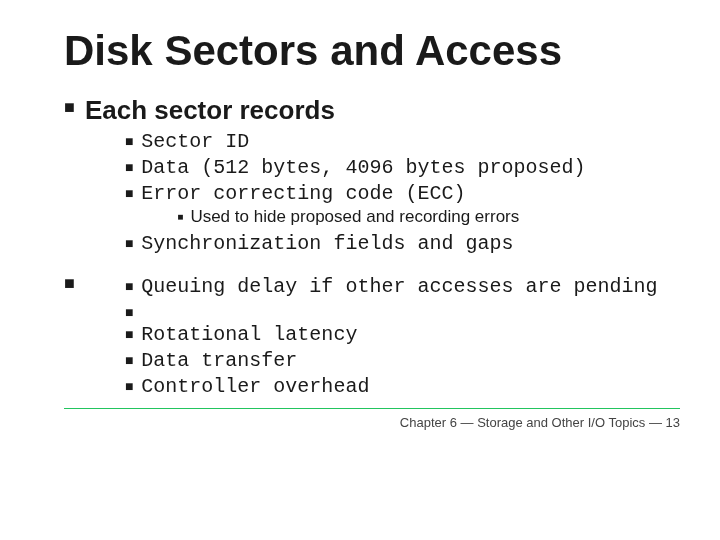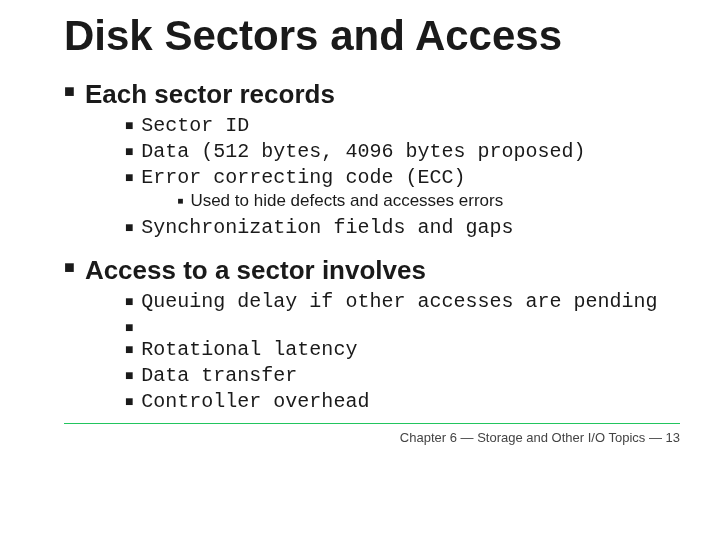--- a/index.html
+++ b/index.html
@@ -124,38 +124,37 @@
             <span class="level2-text">Data (512 bytes, 4096 bytes proposed)</span>
           </div>
 
           <div class="level2">
             <span class="bullet2">■</span>
             <div>
               <span class="level2-text">Error correcting code (ECC)</span>
               <div class="level3-list">
                 <div class="level3">
                   <span class="bullet3">■</span>
-                  <span class="level3-text">Used to hide defects and accesses errors</span>
+                  <span class="level3-text">Used to hide proposed and recording errors</span>
                 </div>
               </div>
             </div>
           </div>
 
           <div class="level2">
             <span class="bullet2">■</span>
             <span class="level2-text">Synchronization fields and gaps</span>
           </div>
         </div>
       </div>
     </div>
 
     <div class="level1" style="margin-top: 6px;">
       <span class="bullet1">■</span>
       <div>
-        <span class="level1-text">Access to a sector involves</span>
         <div class="level2-list">
 
           <div class="level2">
             <span class="bullet2">■</span>
             <span class="level2-text">Queuing delay if other accesses are pending</span>
           </div>
 
           <div class="level2">
             <span class="bullet2">■</span>
           </div>

